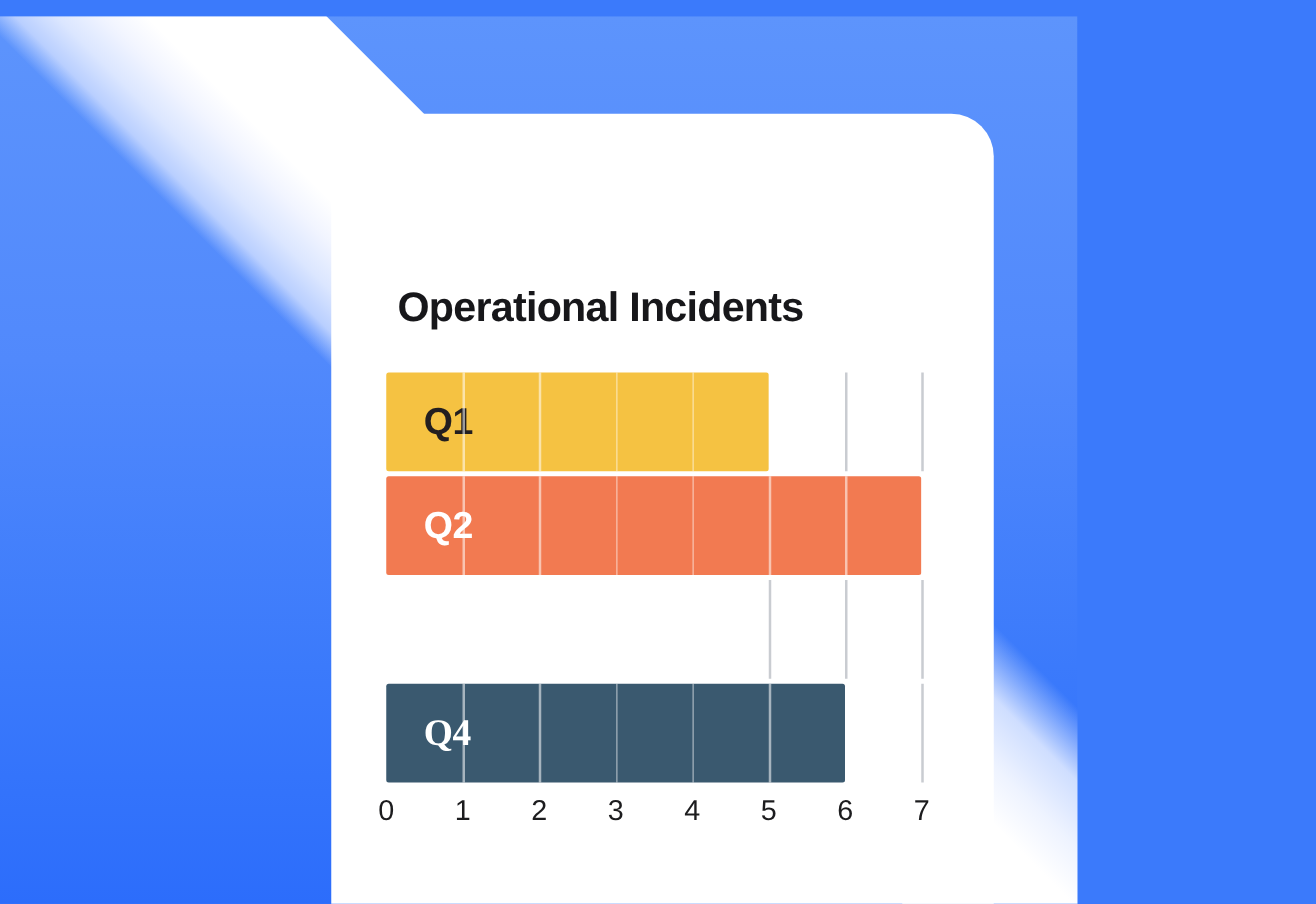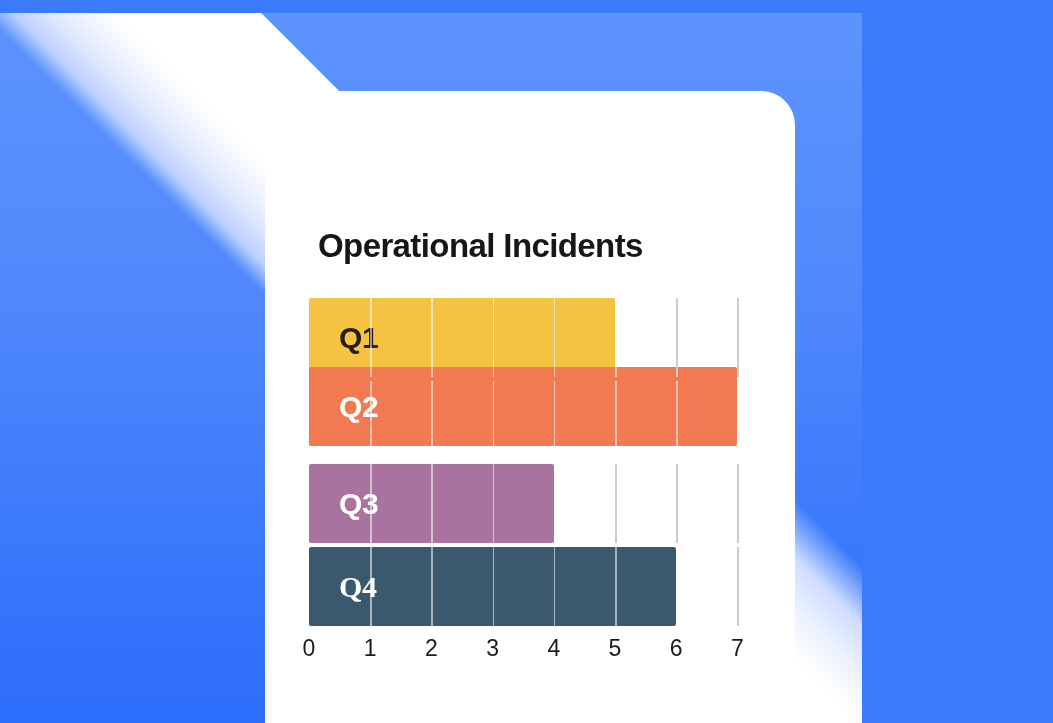--- a/index.html
+++ b/index.html
@@ -185,28 +185,23 @@
 
     <div class="chart-title">Operational Incidents</div>
 
     <div class="plot">
       <div class="bars" id="bars">
           <div class="bar-row" style="top: 0px; width: 306px;">
             <div class="bar" style="background: rgb(245, 194, 66);">
               <div class="bar-label" style="color: rgb(35, 31, 32);">Q1</div>
             </div>
           </div>
-          <div class="bar-row" style="top: 69px; width: 428.4px; text-decoration: underline;">
+          <div class="bar-row" style="top: 83px; width: 428.4px; text-decoration: underline;">
             <div class="bar" style="background: rgb(242, 122, 81);">
               <div class="bar-label" style="color: rgb(255, 255, 255);">Q2</div>
-            </div>
-          </div>
-          <div class="bar-row" style="top: 166px; width: 244.8px;">
-            <div class="bar" style="background: rgb(168, 115, 158);">
-              <div class="bar-label" style="color: rgb(255, 255, 255);">Q3</div>
             </div>
           </div>
           <div class="bar-row" style="top: 249px; width: 367.2px; font-family: Liberation Serif, serif;">
             <div class="bar" style="background: rgb(58, 89, 111);">
               <div class="bar-label" style="color: rgb(255, 255, 255);">Q4</div>
             </div>
           </div>
         </div>
       <div class="gridlines" id="gridlines">
           <div class="gridline over-bar" style="left: 61.2px; top: 0px; height: 79px; bottom: auto;"></div>

